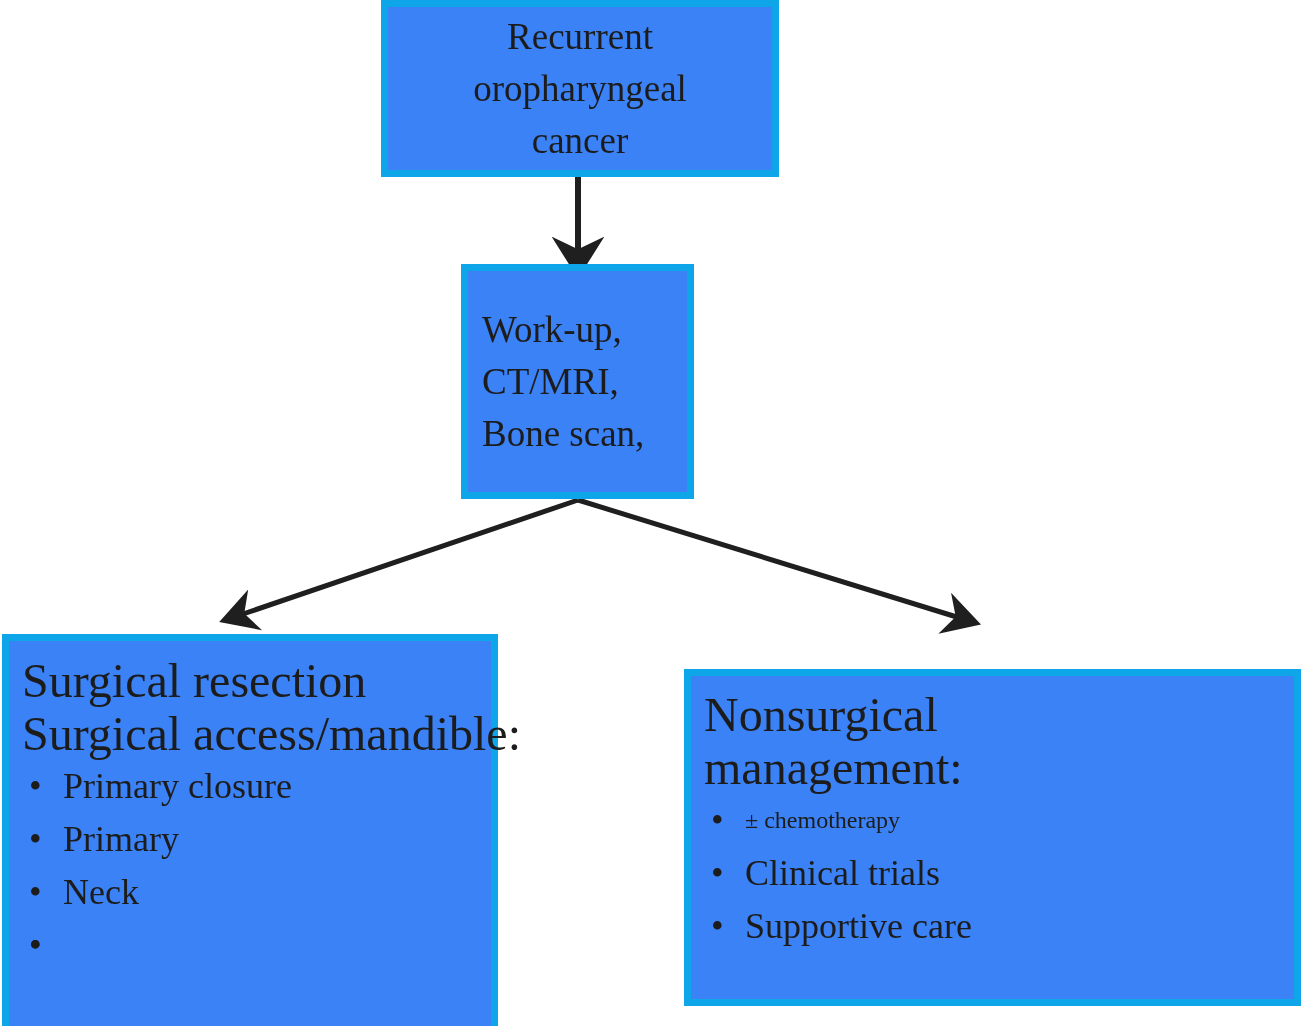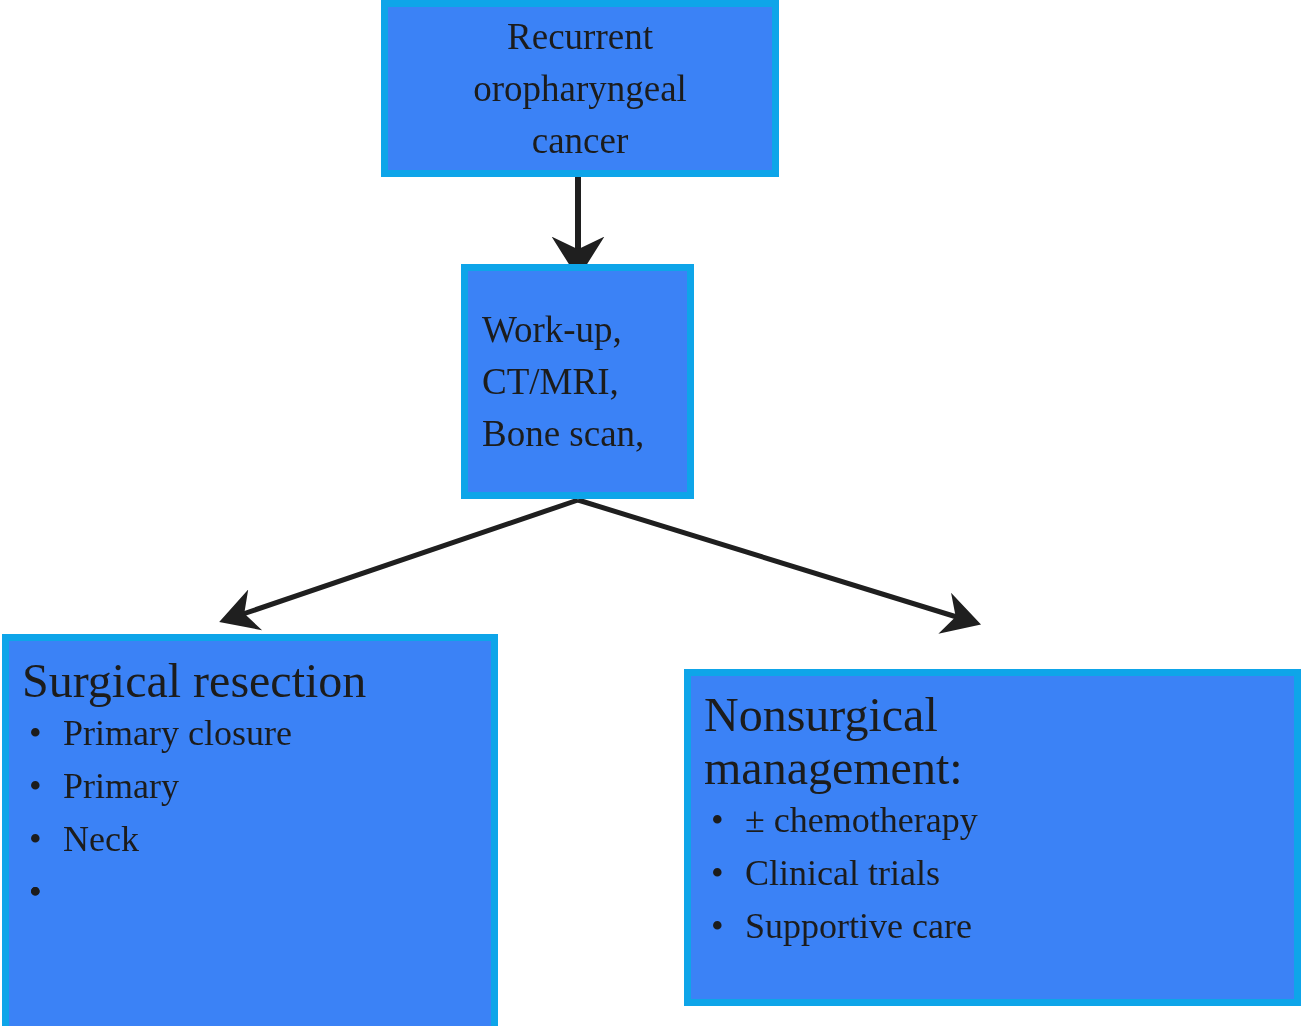--- a/index.html
+++ b/index.html
@@ -109,21 +109,21 @@
   }
   ul.bullets li .bullet-dot {
     position: absolute;
     left: 7px;
     top: 0;
     font-size: 36px;
     line-height: 53px;
   }
   ul.bullets li .cont {
     display: block;
-    font-size: 36px;
+    font-size: 24px;
     line-height: 53px;
   }
   svg#connectors {
     position: absolute;
     left: 0;
     top: 0;
     width: 1303px;
     height: 1026px;
     pointer-events: none;
   }
@@ -162,20 +162,21 @@
     <div class="node-inner">
       <div class="line">Work-up,</div>
       <div class="line">CT/MRI,</div>
       <div class="line">Bone scan,</div>
     </div>
   </div>
 
   <div class="node" id="node-surgical">
     <div class="node-inner">
       <div class="hdr">Surgical resection</div>
+      <div class="hdr">Surgical access/mandible:</div>
       <ul class="bullets">
         <li>
           <span class="bullet-dot">•</span>
           <span>Primary closure</span>
         </li>
         <li>
           <span class="bullet-dot">•</span>
           <span>Primary</span>
         </li>
         <li>

